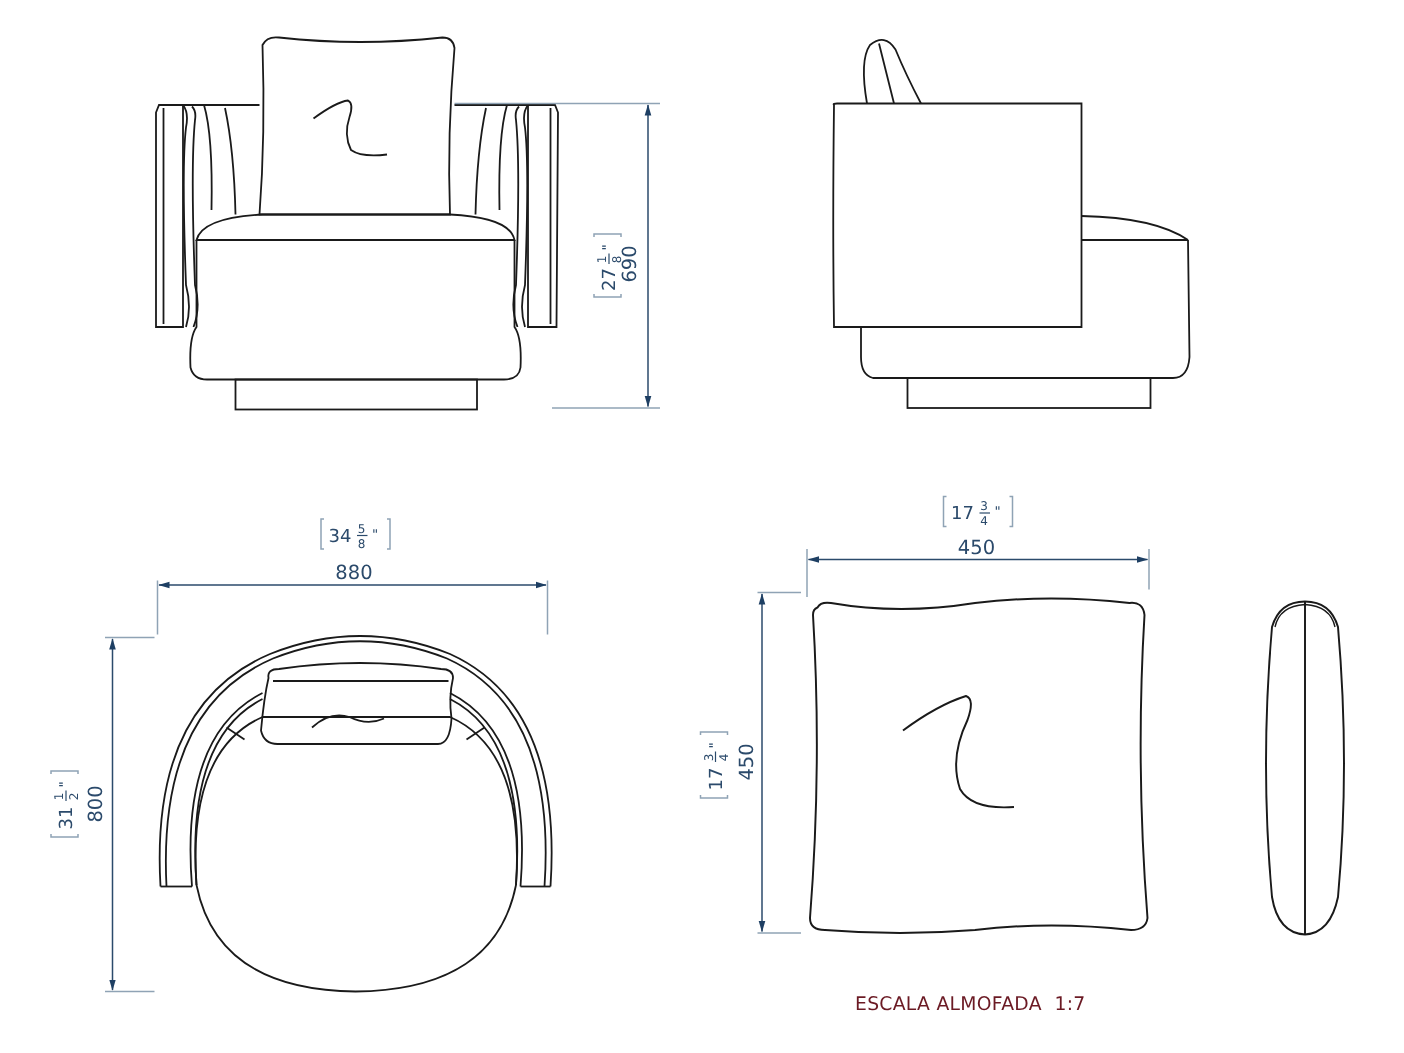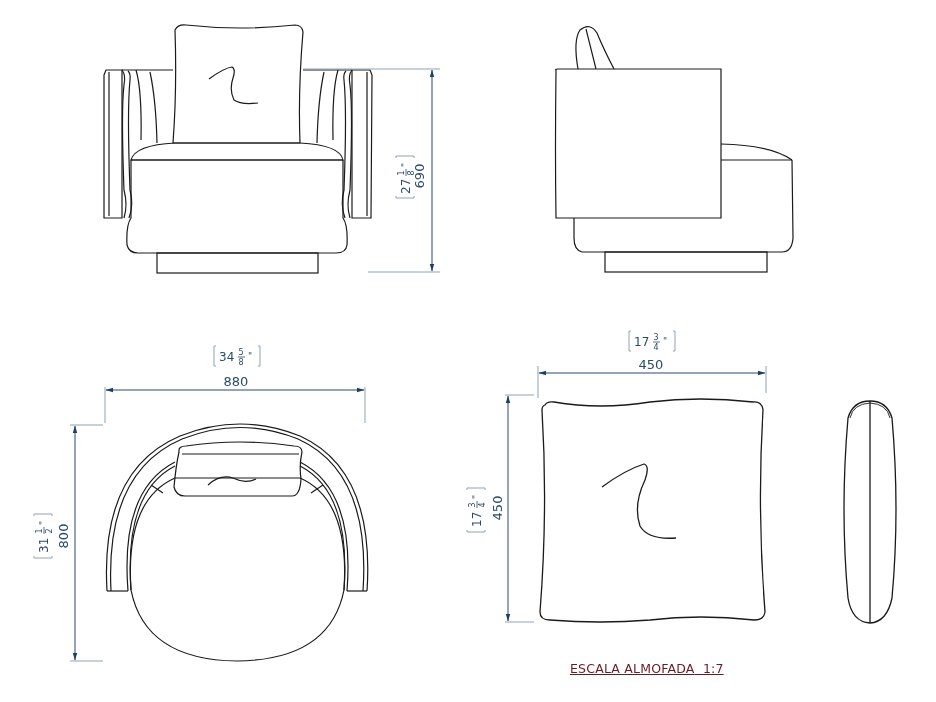--- a/index.html
+++ b/index.html
@@ -2,21 +2,21 @@
 <html><head>
 <meta charset="utf-8">
 <style>
   html, body { margin: 0; padding: 0; background: #ffffff; }
   body { width: 936px; height: 702px; position: relative; overflow: hidden;
          font-family: "DejaVu Sans", "Liberation Sans", sans-serif; }
   #canvas { position: absolute; left: 0; top: 0; width: 936px; height: 702px; }
   .dim-text { font-family: "DejaVu Sans", "Liberation Sans", sans-serif; fill: #2b4a6b; }
   .frac { font-size: 8px; }
   .caption { position: absolute; left: 570px; top: 661px; font-family: "DejaVu Sans", "Liberation Sans", sans-serif;
-             font-size: 12.5px; color: #6b1a24; letter-spacing: 0.2px; white-space: pre; text-decoration: underline; }
+             font-size: 12.5px; color: #6b1a24; letter-spacing: 0.2px; white-space: pre; }
 </style>
 </head>
 <body>
 
 <svg id="canvas" width="936" height="702" viewBox="0 0 936 702" xmlns="http://www.w3.org/2000/svg">
   <defs>
     <marker id="arrowEnd" markerWidth="8" markerHeight="6" refX="7" refY="3" orient="auto" markerUnits="userSpaceOnUse">
       <path d="M0,0.8 L7.5,3 L0,5.2 Z" fill="#1e3f63"></path>
     </marker>
     <marker id="arrowStart" markerWidth="8" markerHeight="6" refX="1" refY="3" orient="auto" markerUnits="userSpaceOnUse">

